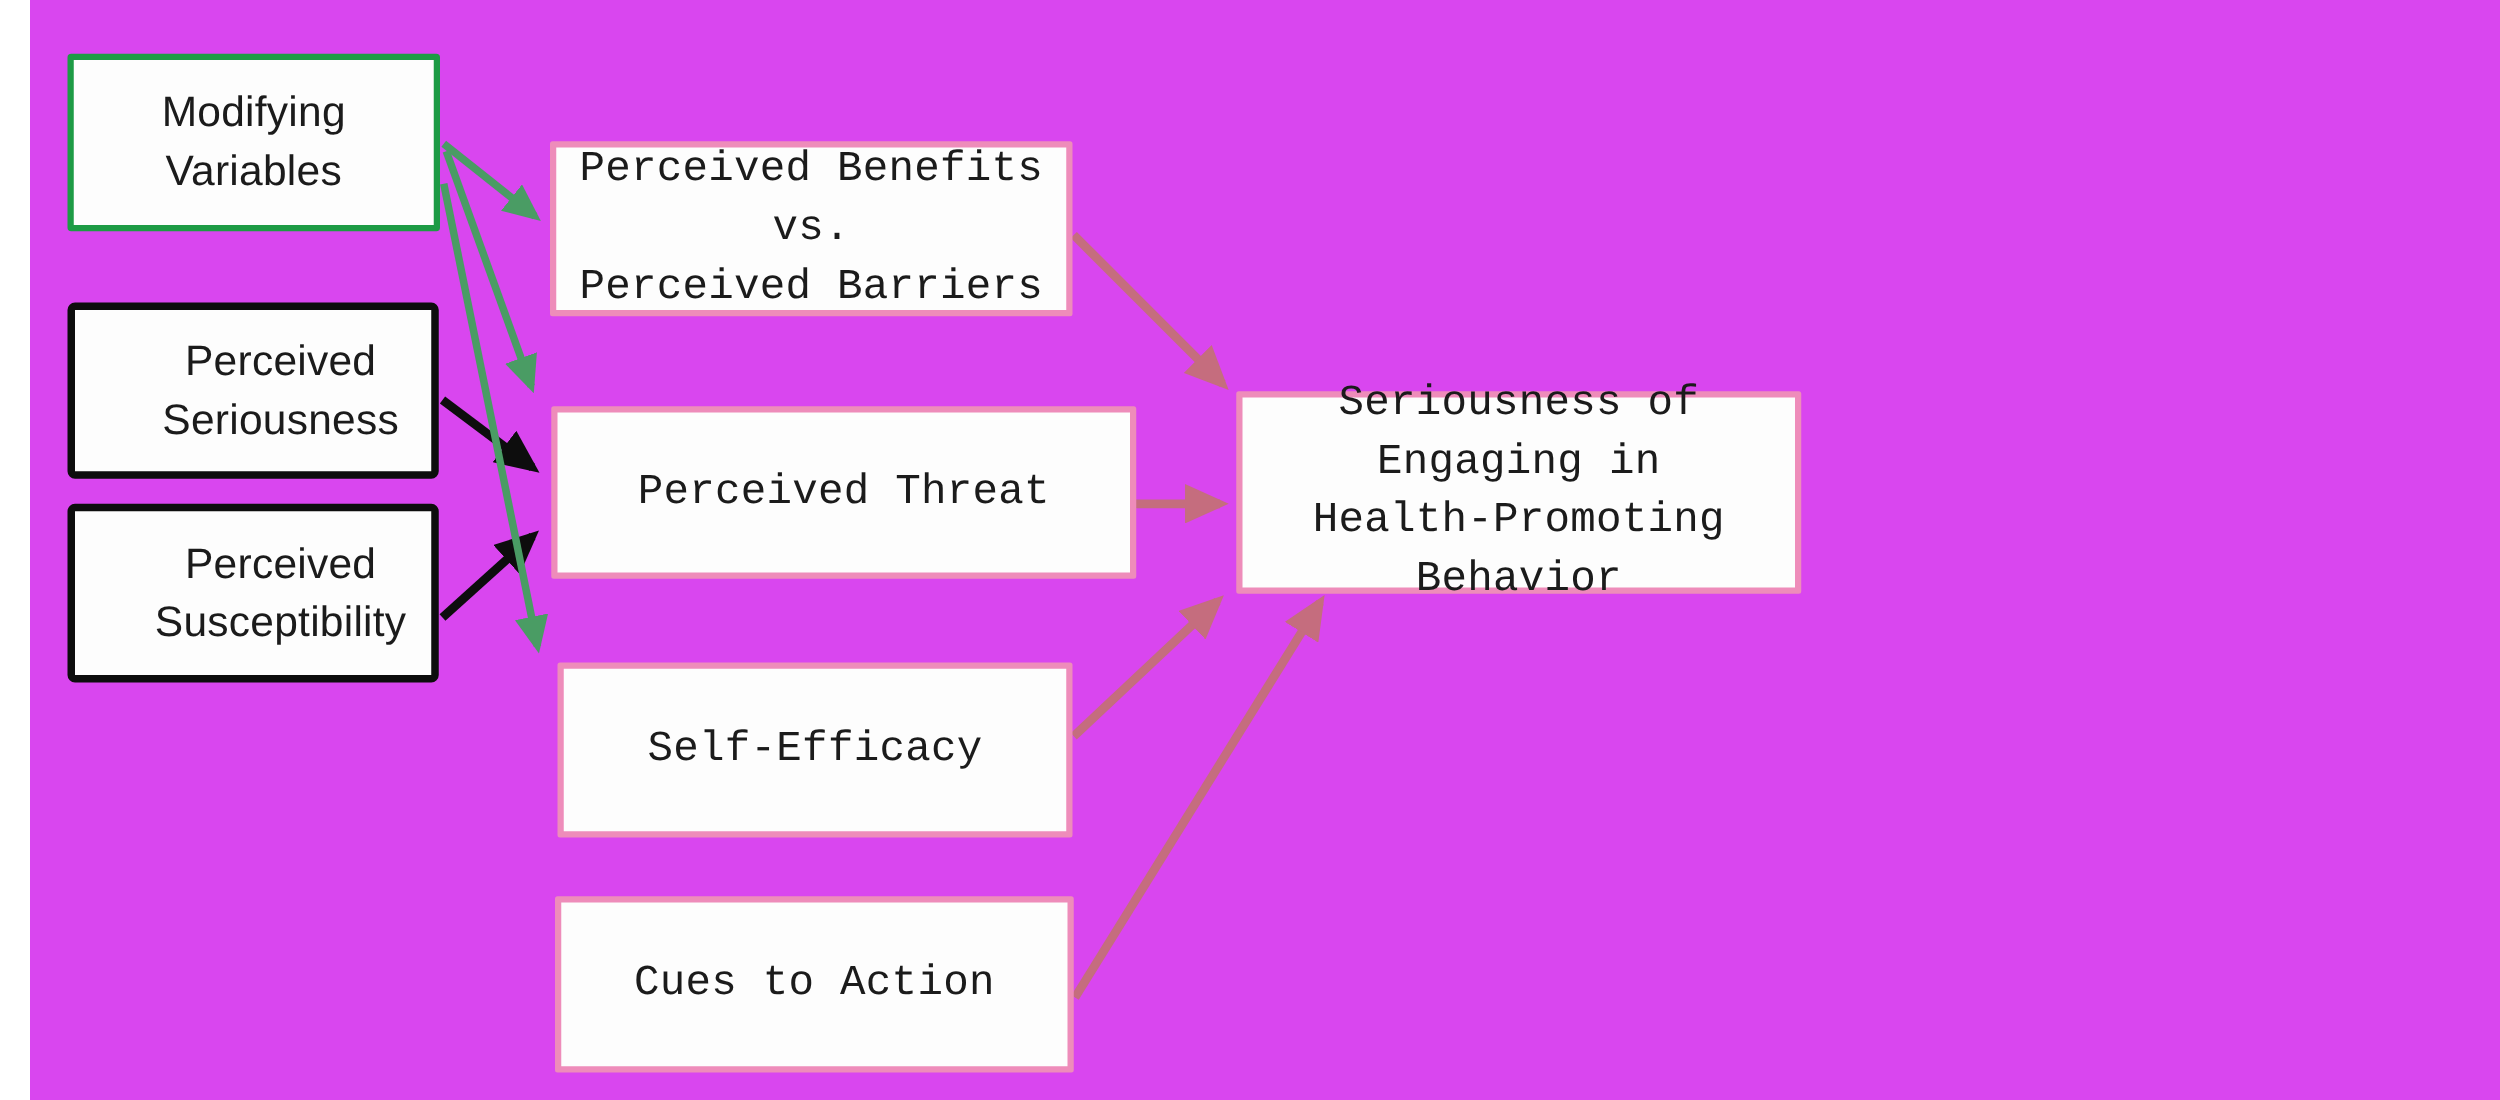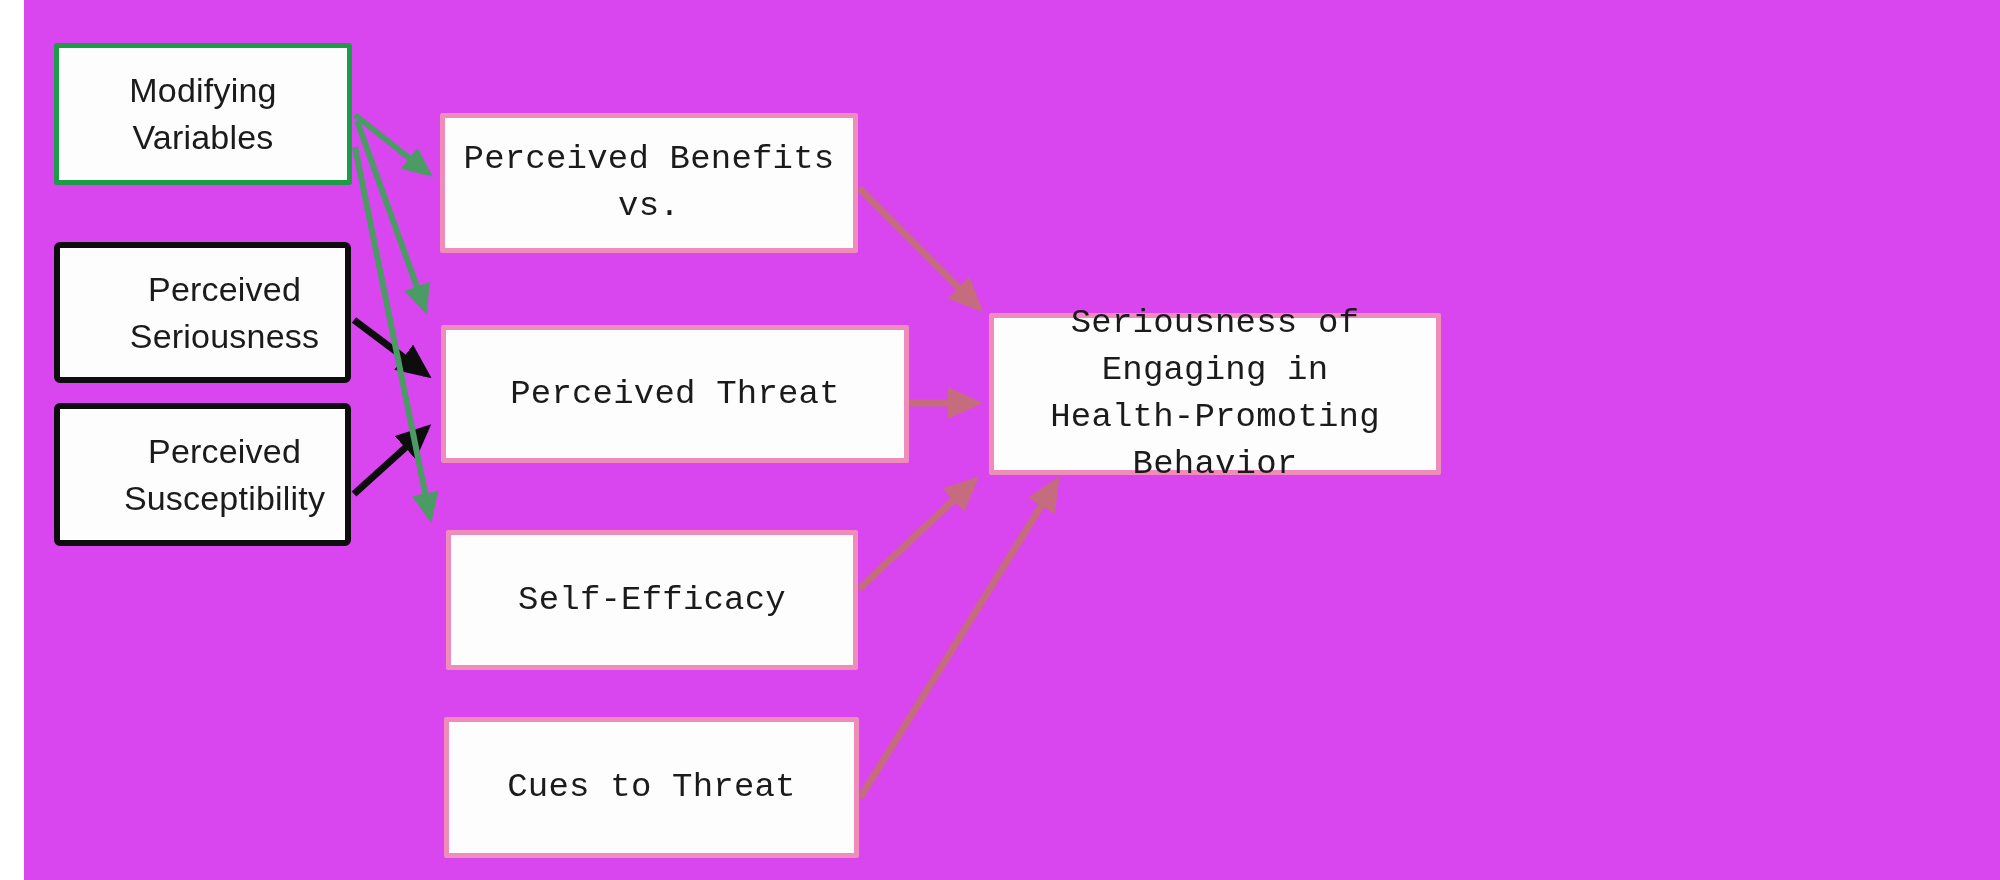--- a/index.html
+++ b/index.html
@@ -82,29 +82,30 @@
       <div class="node variant-black" style="left: 30px; top: 242px; width: 297px; height: 141px;">
         <div>Perceived</div>
         <div>Seriousness</div>
       </div>
       <div class="node variant-black" style="left: 30px; top: 403px; width: 297px; height: 143px;">
         <div>Perceived</div>
         <div>Susceptibility</div>
       </div>
       <div class="node variant-pink" style="left: 416px; top: 113px; width: 418px; height: 140px;">
         <div>Perceived Benefits vs.</div>
+        <div>Perceived Barriers</div>
       </div>
       <div class="node variant-pink" style="left: 417px; top: 325px; width: 468px; height: 138px;">
         <div>Perceived Threat</div>
       </div>
       <div class="node variant-pink" style="left: 422px; top: 530px; width: 412px; height: 140px;">
         <div>Self-Efficacy</div>
       </div>
       <div class="node variant-pink" style="left: 420px; top: 717px; width: 415px; height: 141px;">
-        <div>Cues to Threat</div>
+        <div>Cues to Action</div>
       </div>
       <div class="node variant-pink" style="left: 965px; top: 313px; width: 452px; height: 162px;">
         <div>Seriousness of Engaging in</div>
         <div>Health-Promoting</div>
         <div>Behavior</div>
       </div>
     </div>
 </div>
 
 </body></html>

